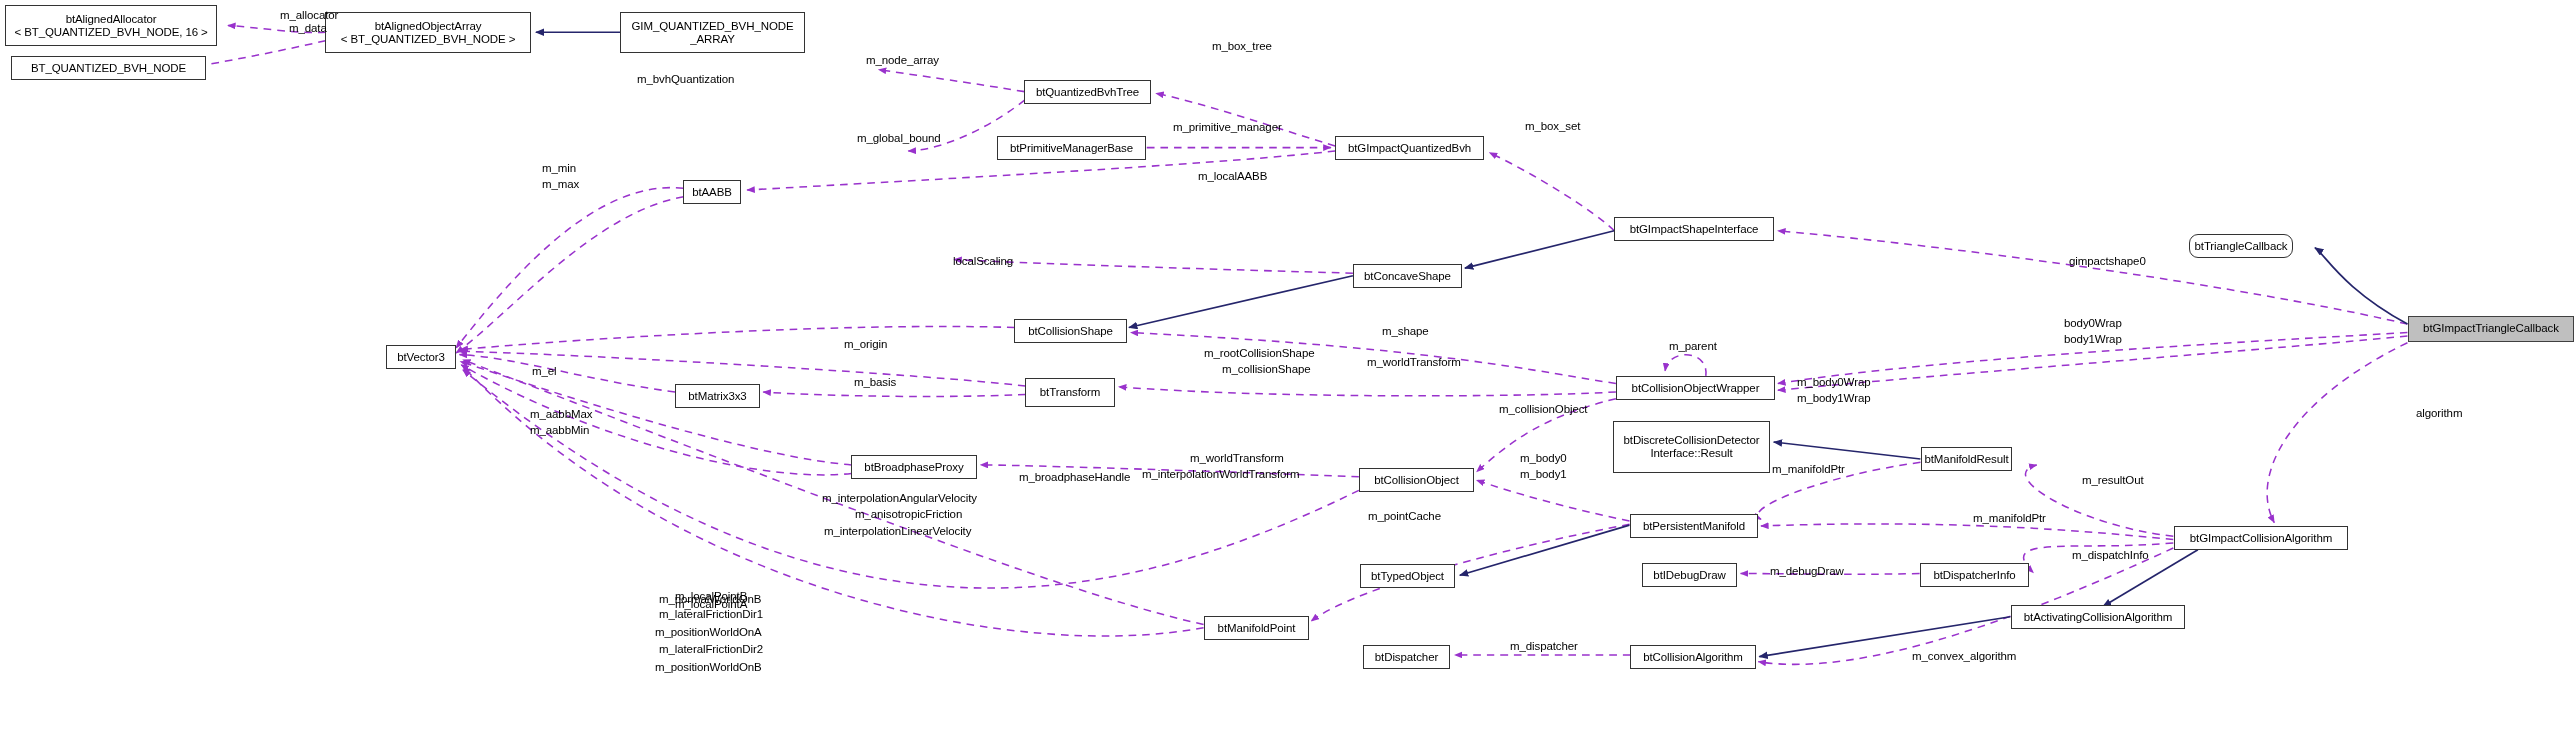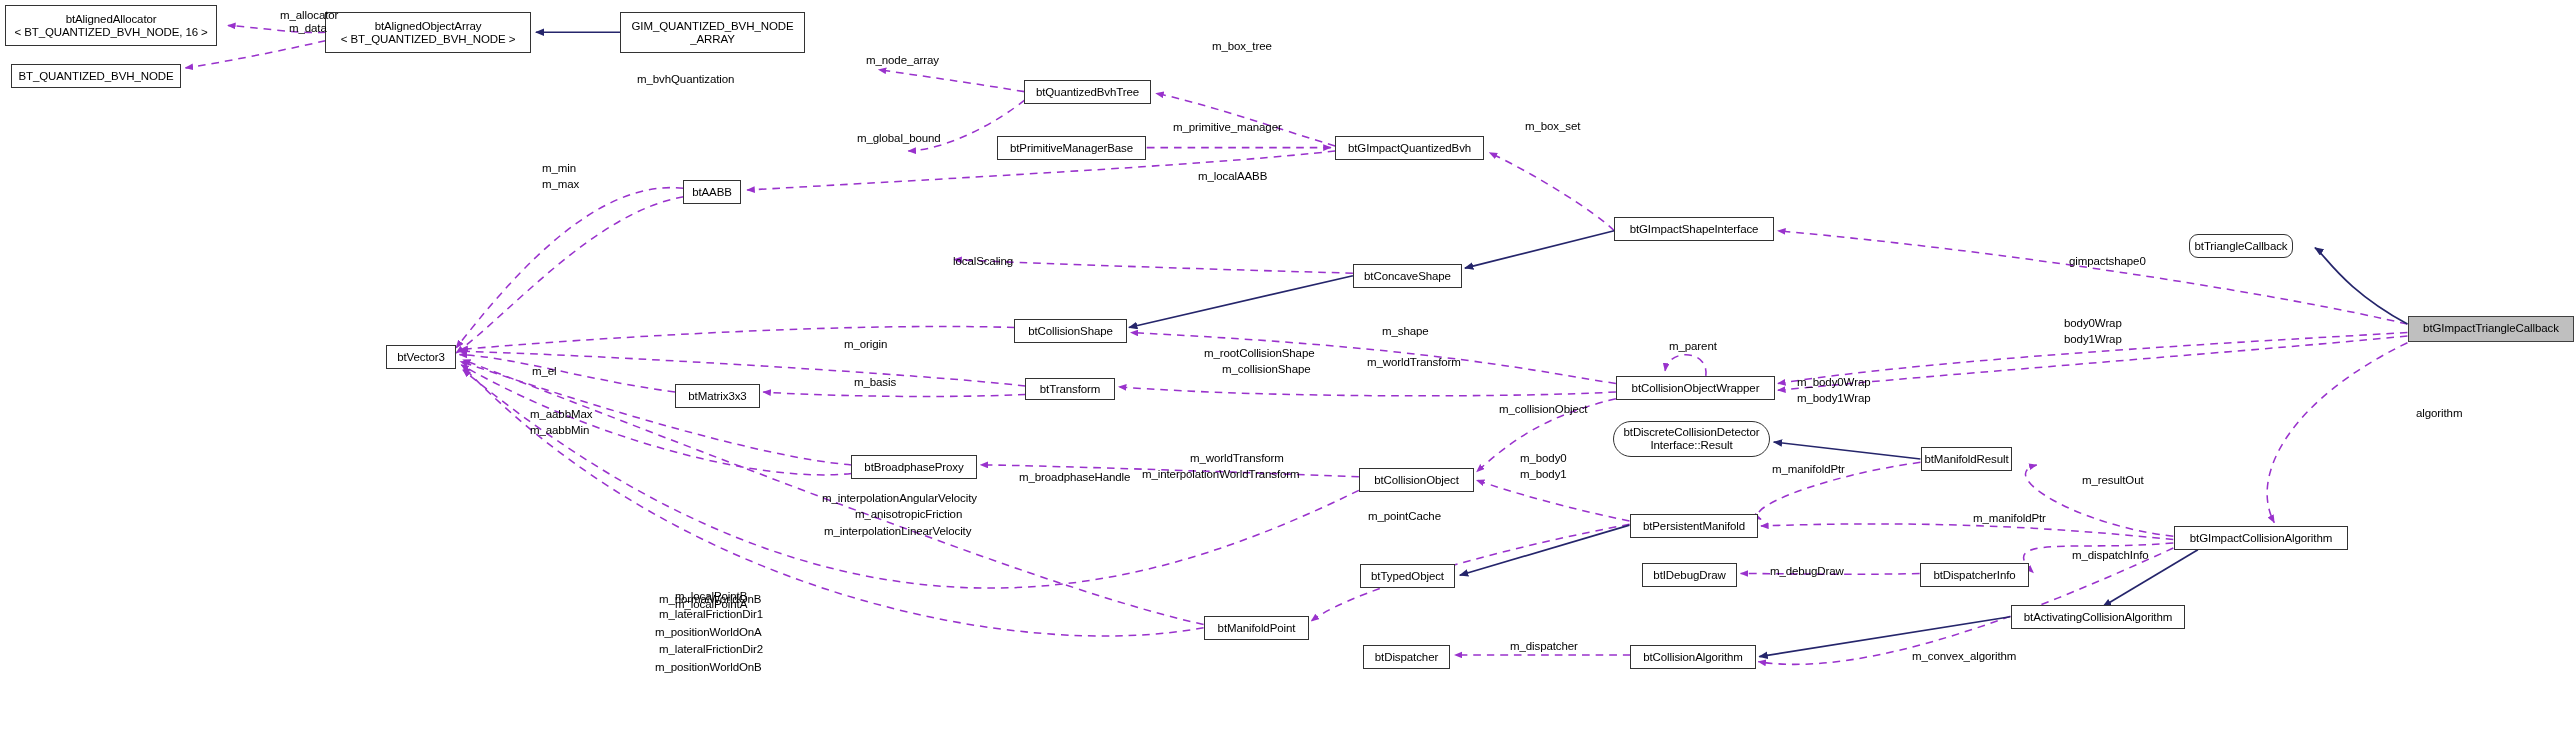--- a/index.html
+++ b/index.html
@@ -120,21 +120,21 @@
       <path d="M2590,648 L2478,715"></path>
       <path d="M1920,619 L1720,678"></path>
     </g>
   </svg>
 
   <div id="nodes-layer">
       <div class="node" style="left: 5.1px; top: 5.1px; width: 212px; height: 41px;">
         <span class="ln">btAlignedAllocator</span>
         <span class="ln">&lt; BT_QUANTIZED_BVH_NODE, 16 &gt;</span>
       </div>
-      <div class="node" style="left: 11px; top: 64px; width: 170px; height: 24px;">
+      <div class="node" style="left: 11px; top: 56px; width: 195px; height: 24px;">
         <span class="ln">BT_QUANTIZED_BVH_NODE</span>
       </div>
       <div class="node" style="left: 325px; top: 12px; width: 206px; height: 41px;">
         <span class="ln">btAlignedObjectArray</span>
         <span class="ln">&lt; BT_QUANTIZED_BVH_NODE &gt;</span>
       </div>
       <div class="node" style="left: 620px; top: 12px; width: 185px; height: 41px;">
         <span class="ln">GIM_QUANTIZED_BVH_NODE</span>
         <span class="ln">_ARRAY</span>
       </div>
@@ -164,27 +164,27 @@
       </div>
       <div class="node" style="left: 1014px; top: 319px; width: 113px; height: 24px;">
         <span class="ln">btCollisionShape</span>
       </div>
       <div class="node" style="left: 386px; top: 345px; width: 70px; height: 24px;">
         <span class="ln">btVector3</span>
       </div>
       <div class="node" style="left: 1616px; top: 376px; width: 159px; height: 24px;">
         <span class="ln">btCollisionObjectWrapper</span>
       </div>
-      <div class="node" style="left: 1025px; top: 378px; width: 90px; height: 22px;">
+      <div class="node" style="left: 1025px; top: 378px; width: 90px; height: 29px;">
         <span class="ln">btTransform</span>
       </div>
       <div class="node" style="left: 675px; top: 384px; width: 85px; height: 24px;">
         <span class="ln">btMatrix3x3</span>
       </div>
-      <div class="node" style="left: 1613px; top: 421px; width: 157px; height: 36px; border-radius: 19px;">
+      <div class="node" style="left: 1613px; top: 421px; width: 157px; height: 52px;">
         <span class="ln">btDiscreteCollisionDetector</span>
         <span class="ln">Interface::Result</span>
       </div>
       <div class="node" style="left: 1921px; top: 447px; width: 91px; height: 24px;">
         <span class="ln">btManifoldResult</span>
       </div>
       <div class="node" style="left: 851px; top: 455px; width: 126px; height: 24px;">
         <span class="ln">btBroadphaseProxy</span>
       </div>
       <div class="node" style="left: 1359px; top: 468px; width: 115px; height: 24px;">

